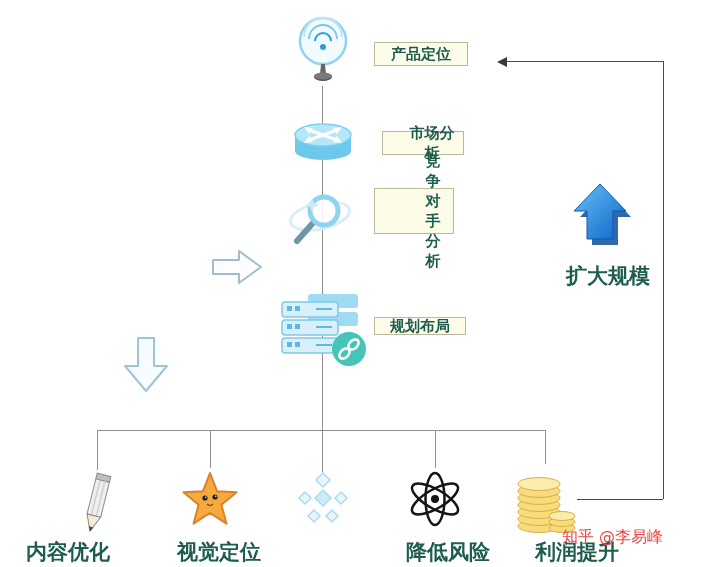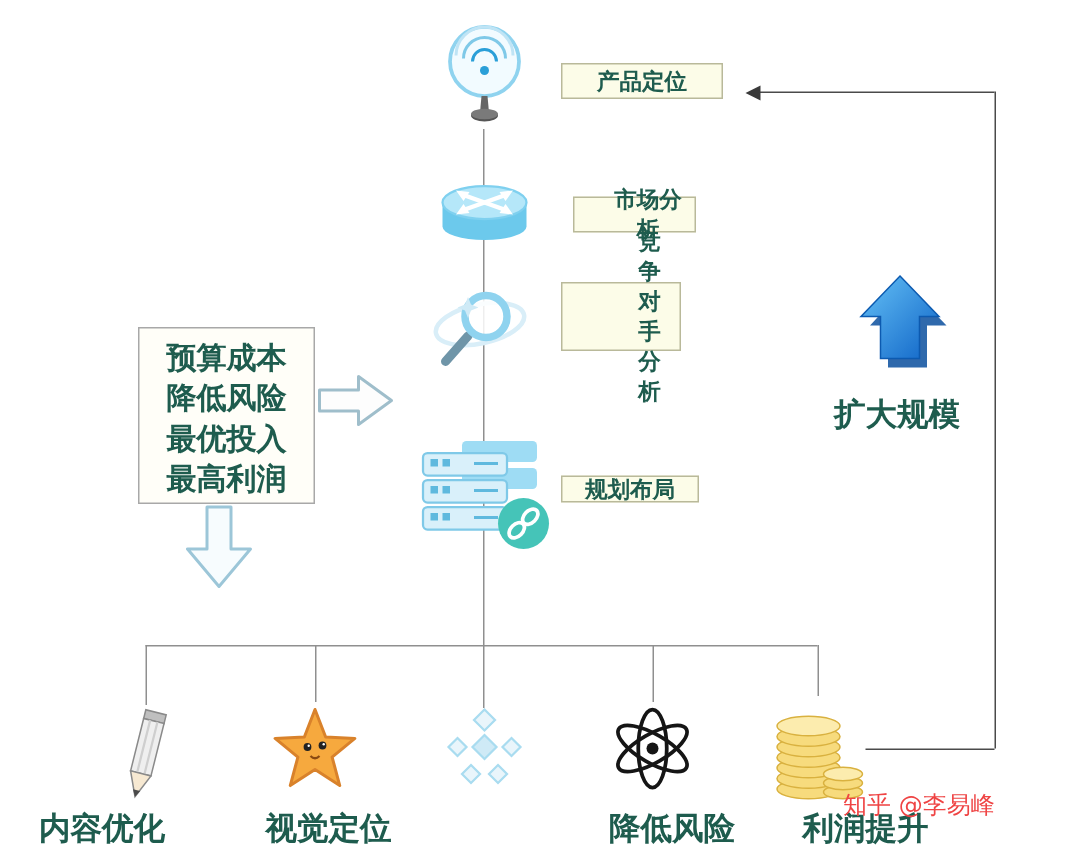--- a/index.html
+++ b/index.html
@@ -10,21 +10,21 @@
   .vline{width:1px;}
   .loop{background:#4a4a4a;}
   .ybox{position:absolute;background:#fcfce8;border:1px solid #b9b99a;color:#1e5c4e;
     font-size:15px;font-weight:600;display:flex;align-items:center;justify-content:center;
     text-align:center;line-height:20px;box-sizing:border-box;padding:1px 6px;}
   .side-box{position:absolute;left:92px;top:218px;width:118px;height:118px;border:1px solid #a8a8a8;
     background:#fffef8;color:#1e5c4e;font-size:20px;font-weight:600;text-align:center;
     line-height:27px;padding-top:6px;box-sizing:border-box;}
   .icon{position:absolute;line-height:0;}
   .blabel{position:absolute;width:120px;text-align:center;color:#1e5c4e;font-size:21px;font-weight:700;}
-  .scale-label{position:absolute;left:556px;top:262px;width:104px;text-align:left;color:#1e5c4e;
+  .scale-label{position:absolute;left:556px;top:262px;width:104px;text-align:center;color:#1e5c4e;
     font-size:21px;font-weight:700;}
   .watermark{position:absolute;left:562px;top:527px;color:#ef4444;font-size:16px;z-index:5;
     font-family:"DejaVu Sans","Liberation Sans",sans-serif;}
   .arrowhead-left{position:absolute;left:497px;top:57px;width:0;height:0;
     border-top:5px solid transparent;border-bottom:5px solid transparent;border-right:10px solid #3a3a3a;}
 </style>
 </head>
 <body>
 
 <div class="canvas">
@@ -48,21 +48,21 @@
       <circle cx="27" cy="27" r="23" fill="#f2fbff" stroke="#8fd3ef" stroke-width="2.5"></circle>
       <circle cx="27" cy="33" r="3" fill="#2a9fd8"></circle>
       <path d="M19,27 a8,8 0 0 1 16,0" fill="none" stroke="#2a9fd8" stroke-width="2"></path>
       <path d="M13,25 a14,14 0 0 1 28,0" fill="none" stroke="#7fc9e8" stroke-width="2"></path>
       <path d="M8,23 a19,19 0 0 1 38,0" fill="none" stroke="#bfe4f5" stroke-width="2"></path>
       <path d="M25,50 L29,50 L30,61 L24,61 Z" fill="#666"></path>
       <ellipse cx="27" cy="63" rx="9" ry="4" fill="#555"></ellipse>
       <ellipse cx="27" cy="62" rx="9" ry="3.5" fill="#7a7a7a"></ellipse>
     </svg>
   </div>
-  <div class="ybox" style="left:374px;top:42px;width:108px;height:24px;">
+  <div class="ybox" style="left:374px;top:42px;width:94px;height:24px;">
     <span>产品定位</span>
   </div>
 
   <div class="icon" style="left:292px;top:118px;">
     <svg width="62" height="48" viewBox="0 0 62 48">
       <path d="M3,17 L3,33 A28,9 0 0 0 59,33 L59,17 Z" fill="#6cc9ec"></path>
       <ellipse cx="31" cy="17" rx="28" ry="11" fill="#b5e7f9" stroke="#7fd0ef" stroke-width="1.5"></ellipse>
       <g stroke="#ffffff" stroke-width="3">
         <line x1="17" y1="12" x2="45" y2="22"></line>
         <line x1="45" y1="12" x2="17" y2="22"></line>
@@ -115,26 +115,20 @@
       <g stroke="#ffffff" stroke-width="2.5" fill="none">
         <ellipse cx="66.5" cy="61.5" rx="6" ry="4" transform="rotate(-45 66.5 61.5)"></ellipse>
         <ellipse cx="75.5" cy="52.5" rx="6" ry="4" transform="rotate(-45 75.5 52.5)"></ellipse>
       </g>
     </svg>
   </div>
   <div class="ybox" style="left:374px;top:317px;width:92px;height:18px;">
     <span>规划布局</span>
   </div>
 
-  <div class="side-box">
-    <div>预算成本</div>
-    <div>降低风险</div>
-    <div>最优投入</div>
-    <div>最高利润</div>
-  </div>
   <div class="icon" style="left:211px;top:248px;">
     <svg width="52" height="38" viewBox="0 0 52 38">
       <path d="M2,12 L28,12 L28,3 L50,19 L28,35 L28,26 L2,26 Z" fill="#fdfdfd" stroke="#9fbecb" stroke-width="2" stroke-linejoin="round"></path>
     </svg>
   </div>
   <div class="icon" style="left:123px;top:336px;">
     <svg width="46" height="58" viewBox="0 0 46 58">
       <path d="M15,2 L31,2 L31,30 L44,30 L23,55 L2,30 L15,30 Z" fill="#f7fcfe" stroke="#9cc6d8" stroke-width="2" stroke-linejoin="round"></path>
     </svg>
   </div>

